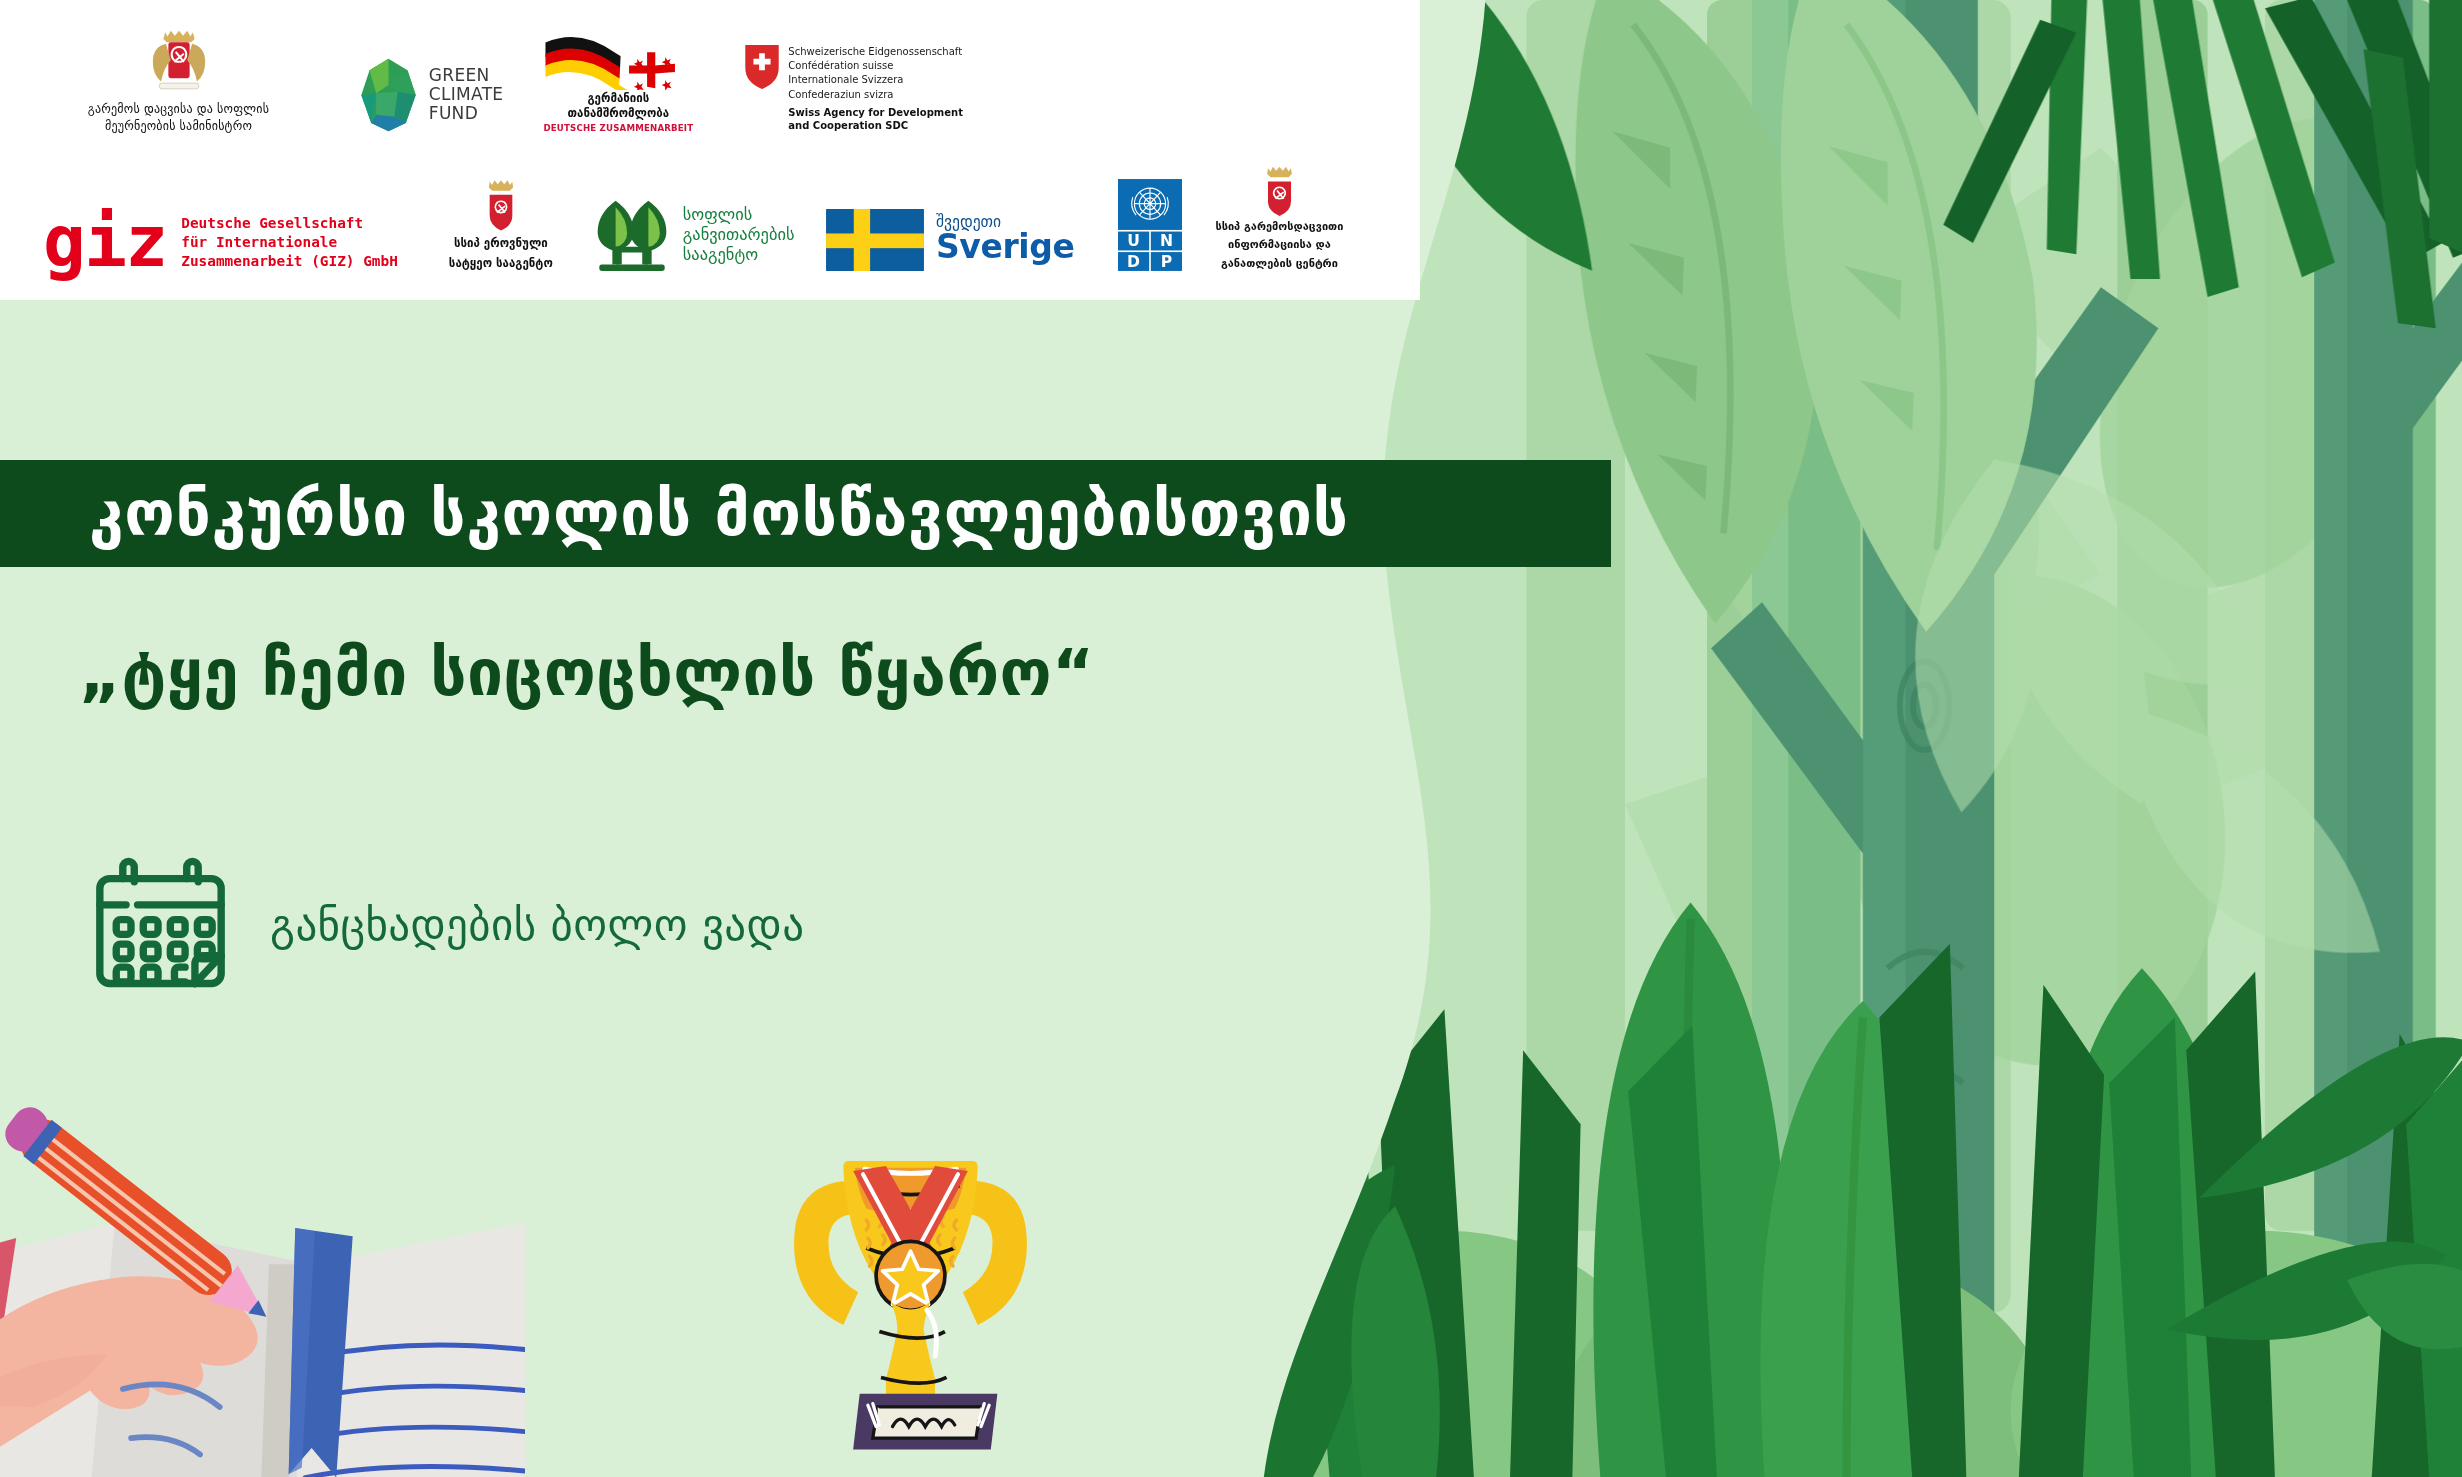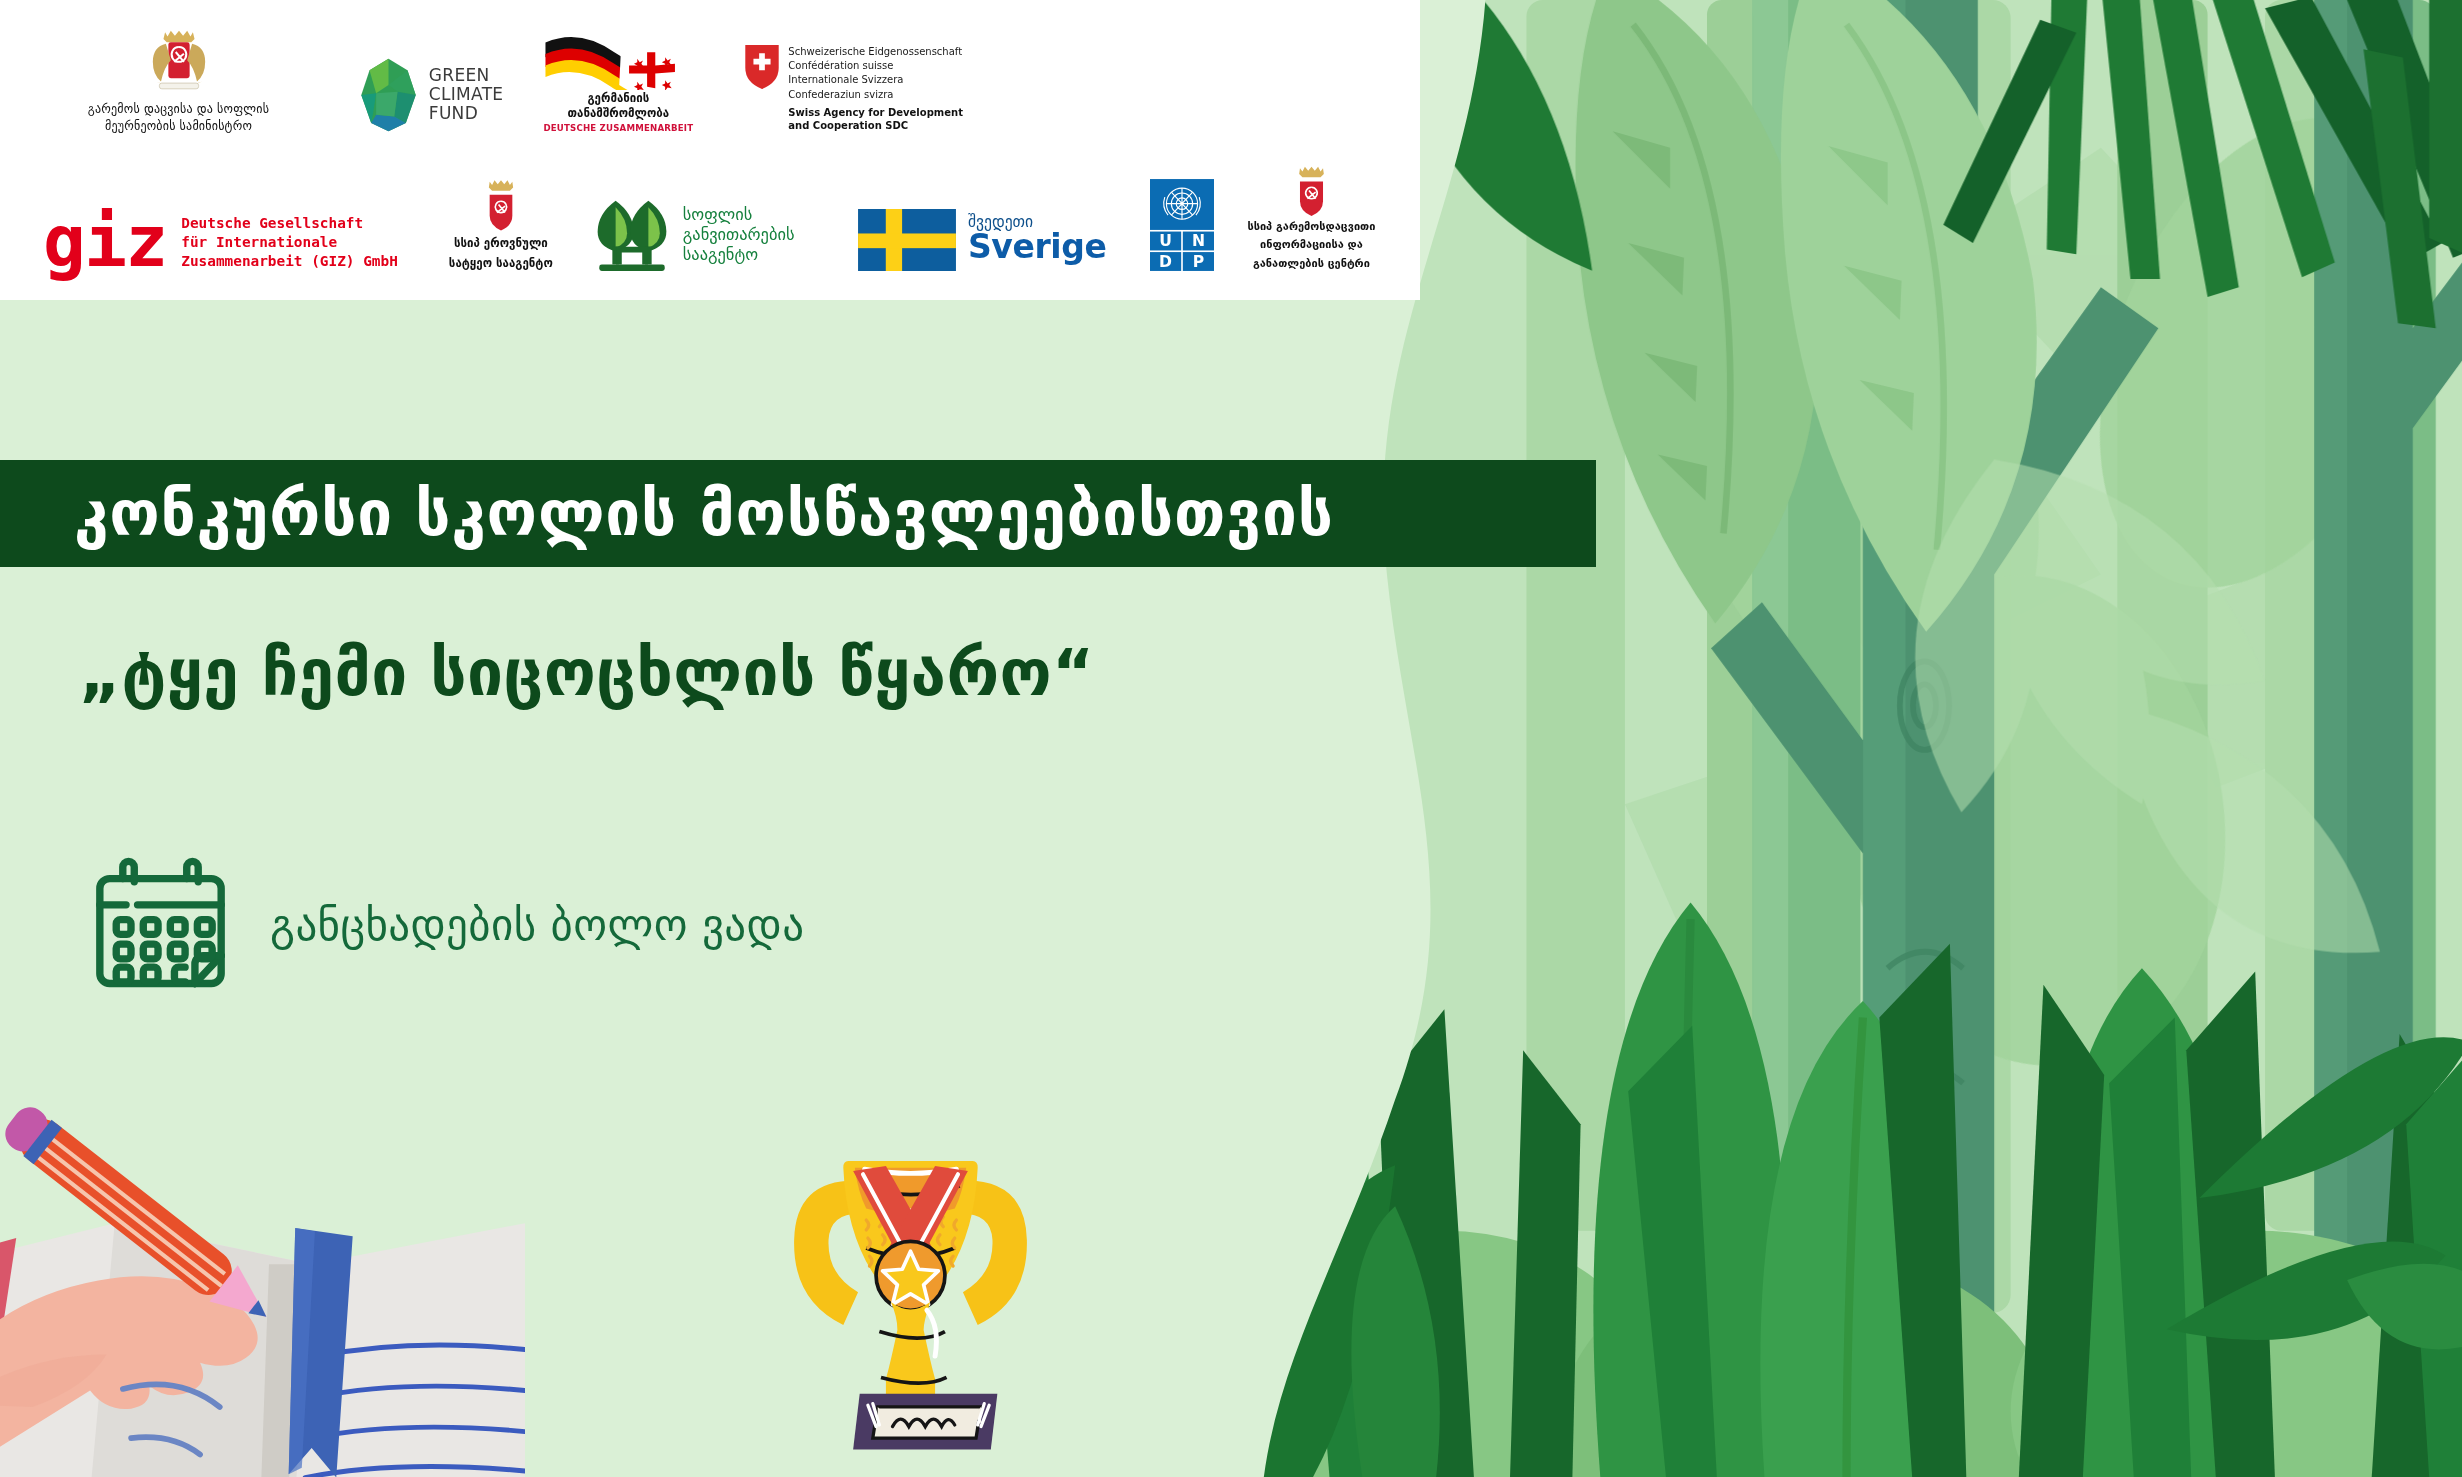--- a/index.html
+++ b/index.html
@@ -60,38 +60,38 @@
   .nfa{margin-left:51px;display:flex;flex-direction:column;align-items:center;gap:4.9px;}
   .nfa .crest2{width:34px;height:53px;}
   .nfa .nfa-t{font-size:11.5px;font-weight:700;text-align:center;line-height:1.3;color:#111;}
 
   
   .rda{margin-left:41px;display:flex;align-items:center;gap:13px;}
   .rda .trees{width:76px;height:72px;}
   .rda .rda-t{font-size:16.4px;line-height:1.22;color:#15803d;}
 
   
-  .swe{margin-left:64px;display:flex;align-items:center;gap:11.5px;}
+  .swe{margin-left:32px;display:flex;align-items:center;gap:11.5px;}
   .swe .seflag{width:98px;height:62px;}
   .swe .swe-t1{font-size:15.6px;color:#0d4f8b;line-height:1;}
   .swe .swe-t2{font-size:33px;font-weight:700;color:#0d5ca8;line-height:1.05;letter-spacing:-0.4px;}
 
   
   .undp{margin-left:44px;}
   .undp .ulogo{width:64px;height:92px;}
 
   
   .eiec{margin-left:33px;display:flex;flex-direction:column;align-items:center;gap:4.1px;}
   .eiec .crest3{width:33px;height:51px;}
   .eiec .eiec-t{font-size:11px;font-weight:700;text-align:center;line-height:1.3;color:#111;}
 
   
   .band{
     position:absolute;top:460px;left:0;width:1596px;height:107px;
-    background:#0d4a1c;z-index:10;display:flex;align-items:center;
+    background:#0d4a1c;z-index:10;display:flex;align-items:center;padding-left:15px;
   }
   .band-txt{
     color:#ffffff;font-size:62px;font-weight:700;margin-left:74px;
     letter-spacing:0.8px;white-space:nowrap;
   }
 
   
   .subtitle{
     position:absolute;top:636px;left:79px;z-index:10;
     color:#0d4a1c;font-size:64px;font-weight:700;white-space:nowrap;letter-spacing:0.4px;

